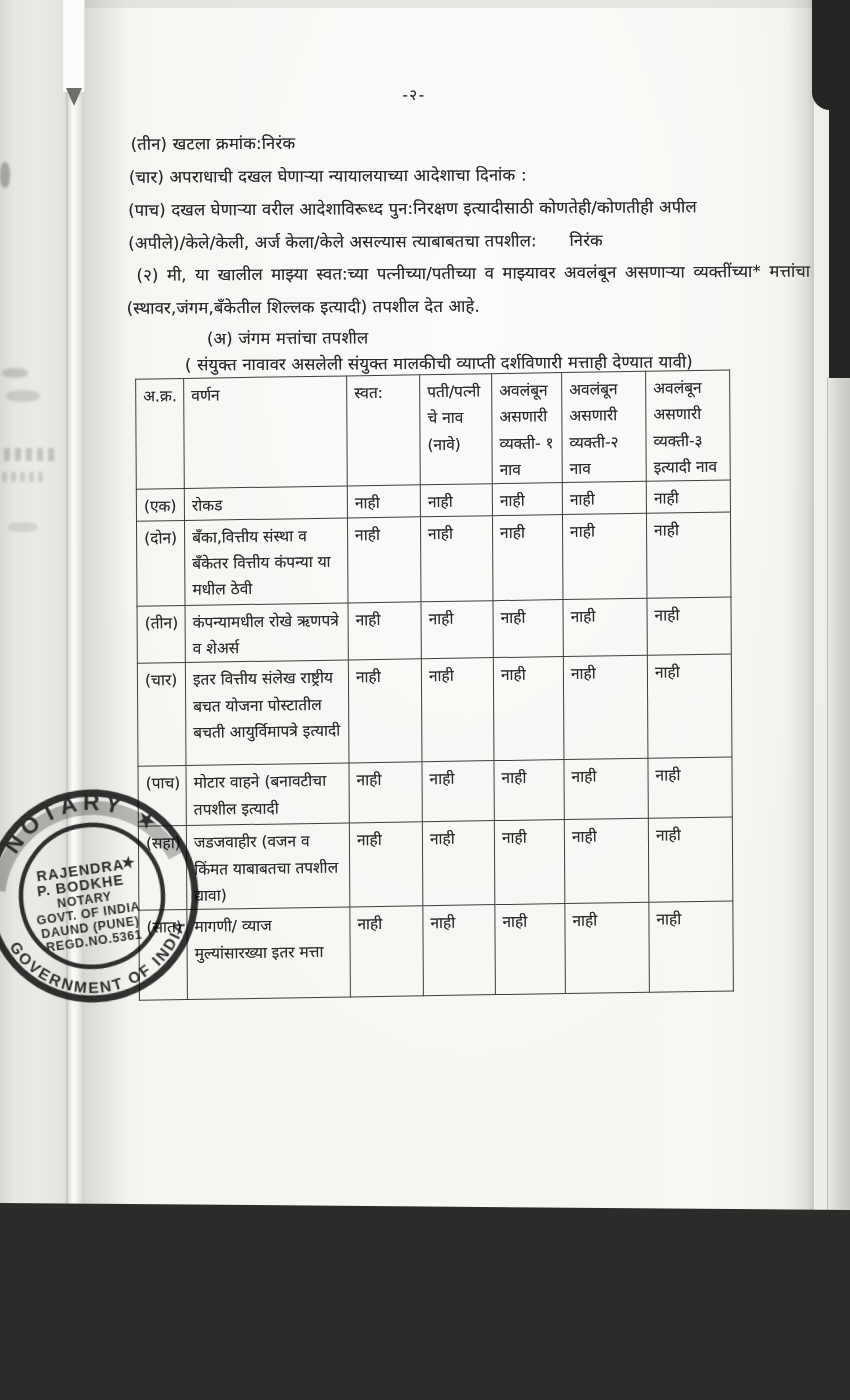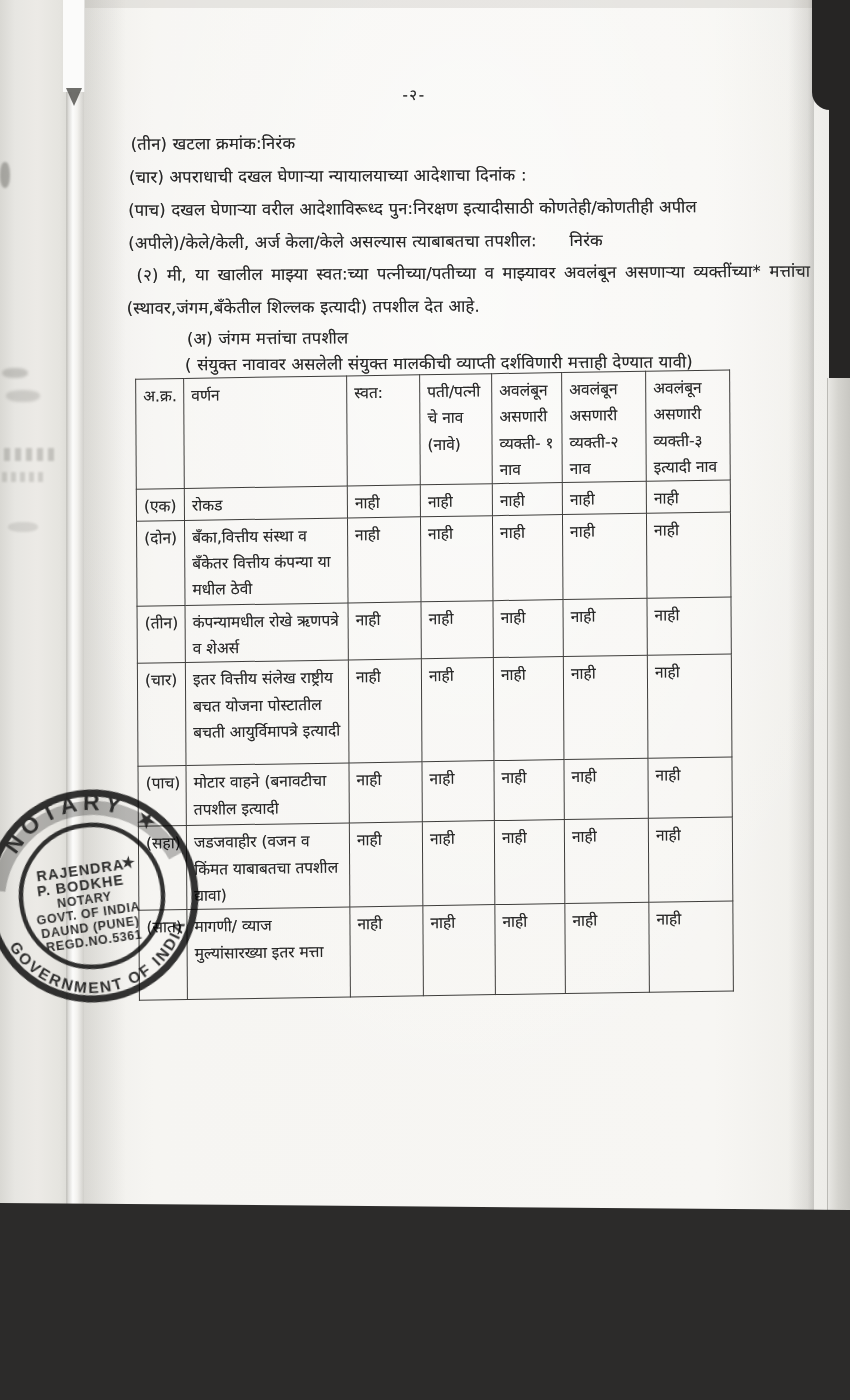--- a/index.html
+++ b/index.html
@@ -98,21 +98,21 @@
 
     <div class="doc-content">
       <div class="pageno">-२-</div>
 
       <div class="line" style="left:133px;top:130px">(तीन) खटला क्रमांक:निरंक</div>
       <div class="line" style="left:131px;top:163px">(चार) अपराधाची दखल घेणाऱ्या न्यायालयाच्या आदेशाचा दिनांक :</div>
       <div class="line" style="left:130px;top:196px">(पाच) दखल घेणाऱ्या वरील आदेशाविरूध्द पुन:निरक्षण इत्यादीसाठी कोणतेही/कोणतीही अपील</div>
       <div class="line" style="left:130px;top:229px">(अपीले)/केले/केली, अर्ज केला/केले असल्यास त्याबाबतचा तपशील:&nbsp;&nbsp;&nbsp;&nbsp;&nbsp;&nbsp;निरंक</div>
       <div class="line wide" style="left:138px;top:261px">(२) मी, या खालील माझ्या स्वत:च्या पत्नीच्या/पतीच्या व माझ्यावर अवलंबून असणाऱ्या व्यक्तींच्या* मत्तांचा</div>
       <div class="line" style="left:128px;top:294px">(स्थावर,जंगम,बँकेतील शिल्लक इत्यादी) तपशील देत आहे.</div>
-      <div class="line" style="left:188px;top:325px">(अ) जंगम मत्तांचा तपशील</div>
+      <div class="line" style="left:208px;top:325px">(अ) जंगम मत्तांचा तपशील</div>
       <div class="line" style="left:186px;top:351px">( संयुक्त नावावर असलेली संयुक्त मालकीची व्याप्ती दर्शविणारी मत्ताही देण्यात यावी)</div>
 
       <table class="assets">
         <colgroup>
           <col style="width:48px">
             <col style="width:163px">
             <col style="width:73px">
           <col style="width:72px">
             <col style="width:70px">
             <col style="width:84px">

